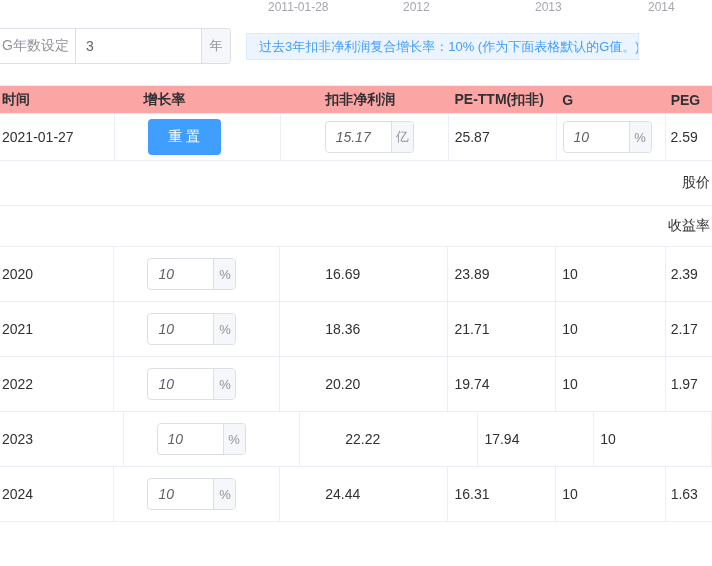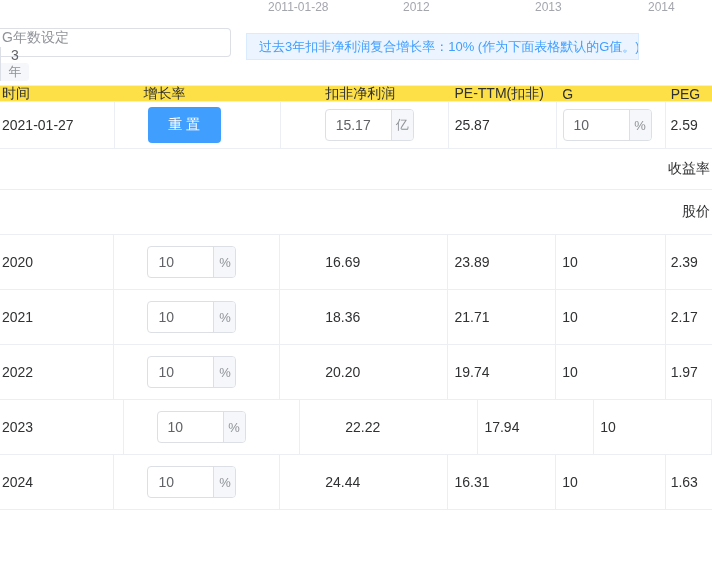--- a/index.html
+++ b/index.html
@@ -2,55 +2,55 @@
 <html><head>
 <meta charset="utf-8">
 <style>
   html,body{margin:0;padding:0;background:#fff;}
   .stage{position:relative;width:712px;height:566px;background:#fff;overflow:hidden;
          font-family:"Liberation Sans","DejaVu Sans",sans-serif;color:#303133;}
   
   .axis-label{position:absolute;top:0;font-size:12px;color:#a3a6ad;white-space:nowrap;}
   .axl0{left:268px}.axl1{left:403px}.axl2{left:535px}.axl3{left:648px}
   
-  .g-group{position:absolute;left:0;top:28px;width:231px;height:29px;display:flex;align-items:stretch;
-           border:1px solid #dcdfe6;border-left:none;border-radius:0 4px 4px 0;box-sizing:border-box;background:#fff;flex-direction:column;}
+  .g-group{position:absolute;left:0;top:28px;width:231px;height:36px;display:flex;align-items:stretch;
+           border:1px solid #dcdfe6;border-left:none;border-radius:0 4px 4px 0;box-sizing:border-box;background:#fff;}
   .g-label{display:flex;align-items:center;padding:0 6px 0 2px;font-size:14px;color:#909399;white-space:nowrap;}
   .g-input-wrap{flex:1;border-left:1px solid #dcdfe6;display:flex;}
   .g-input-wrap input{width:100%;border:none;outline:none;padding:0 10px;font-size:14px;color:#606266;background:transparent;}
   .g-append{width:28px;background:#f5f7fa;border-left:1px solid #dcdfe6;display:flex;align-items:center;justify-content:center;
             font-size:13px;color:#909399;border-radius:0 3px 3px 0;}
   
   .info-banner{position:absolute;left:246px;top:33px;width:393px;height:27px;box-sizing:border-box;
                background:#ecf5ff;border:1px solid #d9ecff;border-radius:0;color:#409EFF;font-size:13px;
                line-height:25px;padding:0 12px;white-space:nowrap;overflow:hidden;}
   
   .tbl{position:absolute;left:0;top:85px;width:712px;border-top:1px solid #ebeef5;}
   .row{display:flex;border-bottom:1px solid #ebeef5;box-sizing:border-box;background:#fff;}
-  .row.head{height:16px;background:#fde047;font-weight:normal;}
+  .row.head{height:28px;background:#fca5a5;font-weight:bold;}
   .row.r-current{height:47px;}
   .row.r-span45{height:45px;}
   .row.r-span41{height:41px;}
   .row.r-year{height:55px;}
   .row.r-footer{height:38px;border-bottom:2px solid #dbe6f3;position:relative;}
   .cell{box-sizing:border-box;display:flex;align-items:center;font-size:14px;color:#303133;overflow:hidden;}
   .c1{width:127px;padding-left:2px;}
   .c2{width:152px;margin-left:29px;}
   .c3{width:142px;padding-left:5px;margin-left:40px;}
   .c4{width:119px;padding-left:6px;}
   .c5{width:121px;padding-left:6px;}
   .c6{width:51px;padding-left:5px;}
   .bordered .c1,.bordered .c2,.bordered .c3,.bordered .c4,.bordered .c5{border-right:1px solid #ebeef5;}
   .span-cell{width:712px;justify-content:flex-end;padding-right:2px;font-size:14px;color:#303133;}
   
   .btn-reset{margin-left:4px;width:73px;height:36px;background:#409EFF;color:#fff;border:none;border-radius:4px;
              font-size:14px;cursor:pointer;font-family:inherit;}
   .ig{display:flex;align-items:stretch;width:89px;height:32px;margin-left:4px;border:1px solid #dcdfe6;
       border-radius:4px;box-sizing:border-box;background:#fff;overflow:hidden;}
-  .ig input{width:55px;border:none;outline:none;padding:0 0 0 10px;font-size:14px;color:#606266;background:transparent;}
+  .ig input{width:55px;border:none;outline:none;padding:0 0 0 10px;font-size:14px;color:#606266;background:transparent;font-style:italic;}
   .ig .suffix{flex:1;background:#f5f7fa;border-left:1px solid #dcdfe6;display:flex;align-items:center;justify-content:center;
               font-size:13px;color:#909399;}
   
   .footer-label{position:absolute;left:548px;top:50%;transform:translateY(-50%);font-size:14px;color:#303133;white-space:nowrap;}
   .footer-chip{position:absolute;left:655px;top:5px;height:26px;line-height:26px;padding:0 10px;background:#ecf5ff;
                border-radius:4px;color:#409EFF;font-size:13px;white-space:nowrap;cursor:pointer;}
 </style>
 </head>
 <body>
 
@@ -102,32 +102,32 @@
         <span class="ig" style="margin-left:6px;">
           <input type="text" value="10" style="">
           <span class="suffix">%</span>
         </span>
       </div>
       <div class="cell c6">
           <span>2.59</span>
         </div>
     </div>
 
+    <div class="row r-span45">
+      <div class="cell span-cell">
+          <span>股价</span>
+        </div>
+    </div>
+
     <div class="row r-span41">
       <div class="cell span-cell">
           <span>收益率</span>
         </div>
     </div>
 
-    <div class="row r-span45">
-      <div class="cell span-cell">
-          <span>股价</span>
-        </div>
-    </div>
-
     <div class="row r-year bordered">
       <div class="cell c1">
           <span>2020</span>
         </div>
       <div class="cell c2">
         <span class="ig">
           <input type="text" value="10" style="">
           <span class="suffix">%</span>
         </span>
       </div>

